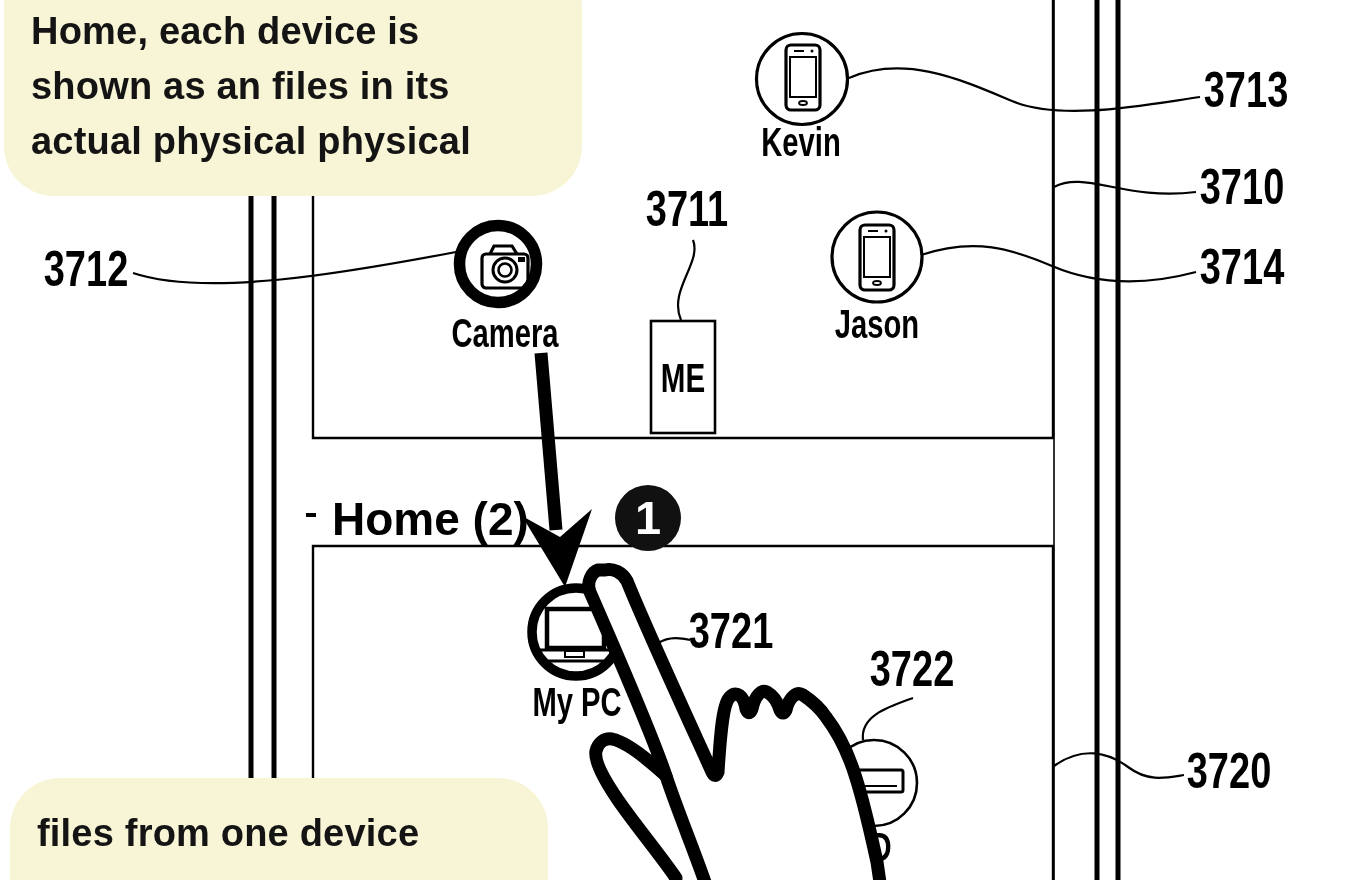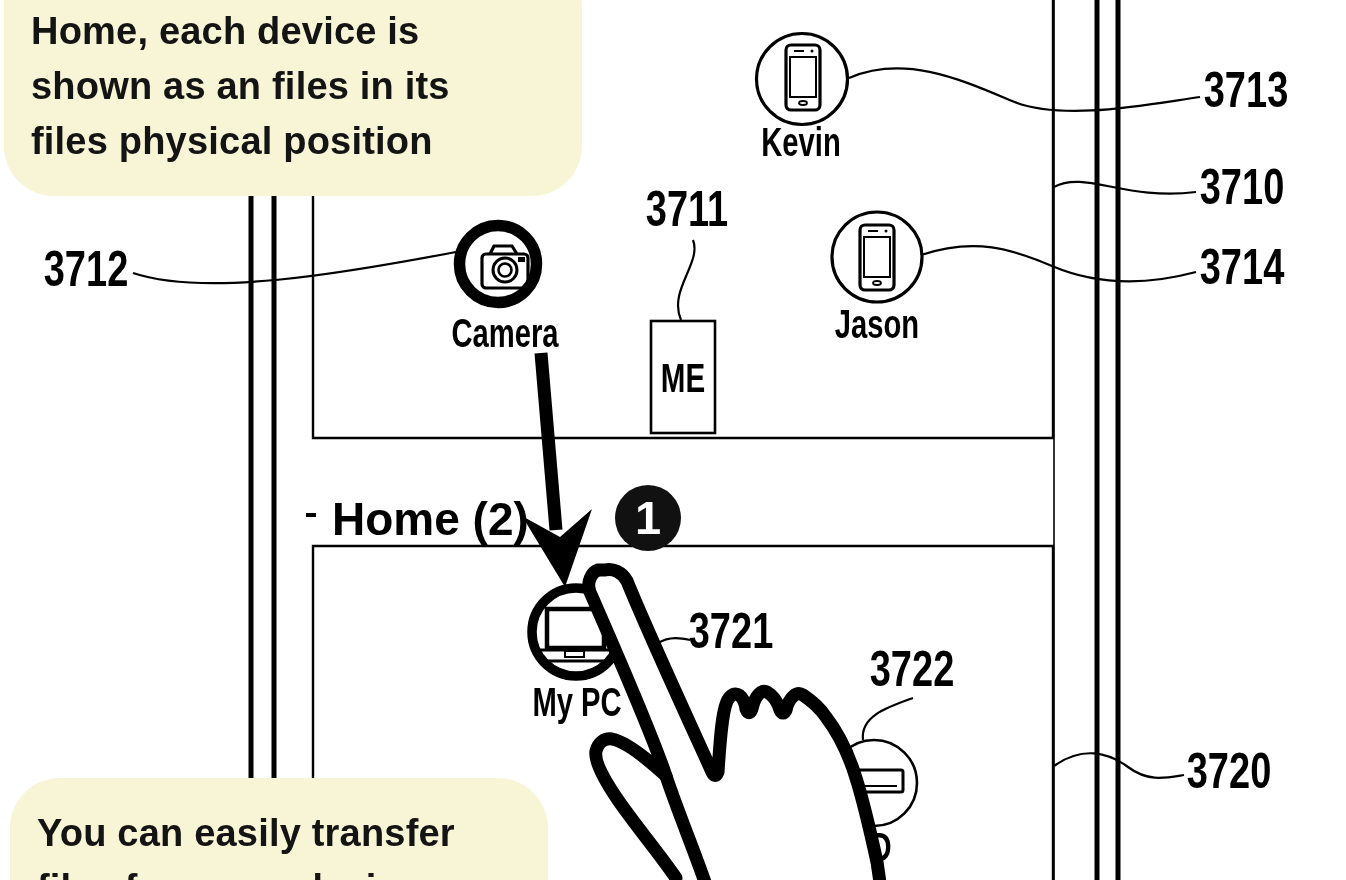--- a/index.html
+++ b/index.html
@@ -194,21 +194,20 @@
 
   <g transform="translate(881,861)">
         <text transform="scale(0.74 1)" text-anchor="middle" class="devlabel" font-size="34">D</text>
       </g>
 
 </svg>
 
 <div class="note note-top">
   <div>Home, each device is</div>
   <div>shown as an files in its</div>
-  <div>files physical position</div>
+  <div>actual physical physical</div>
 </div>
 
 <div class="note note-bottom">
-  <div>You can easily transfer</div>
   <div>files from one device</div>
 </div>
 
 </div>
 
 </body></html>

